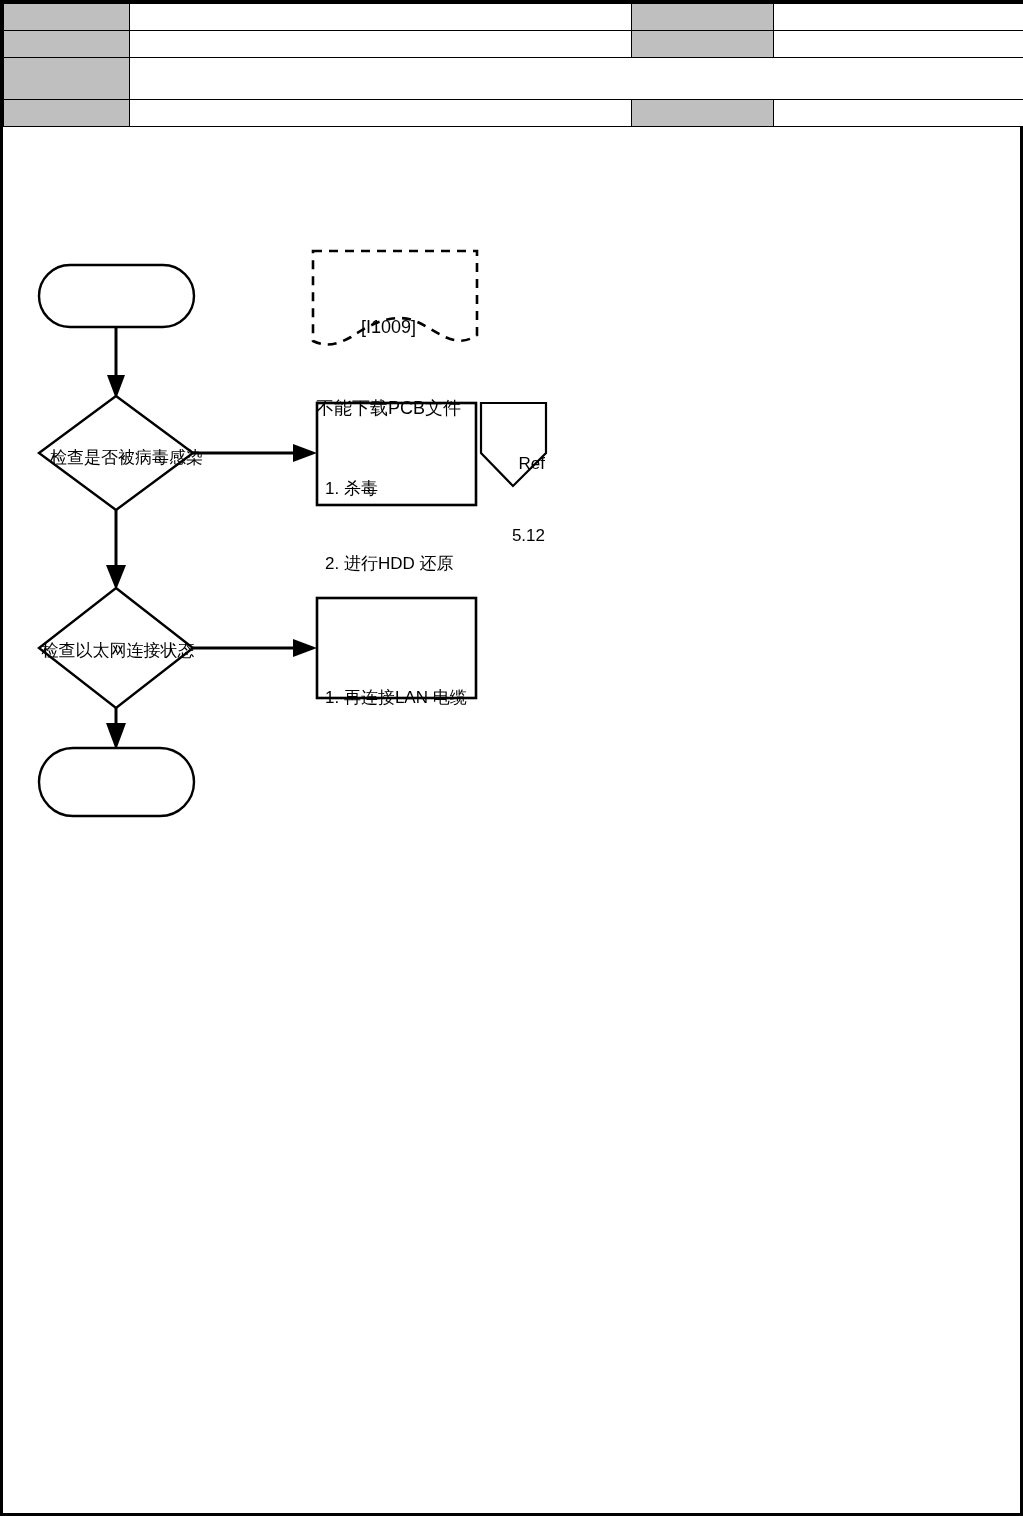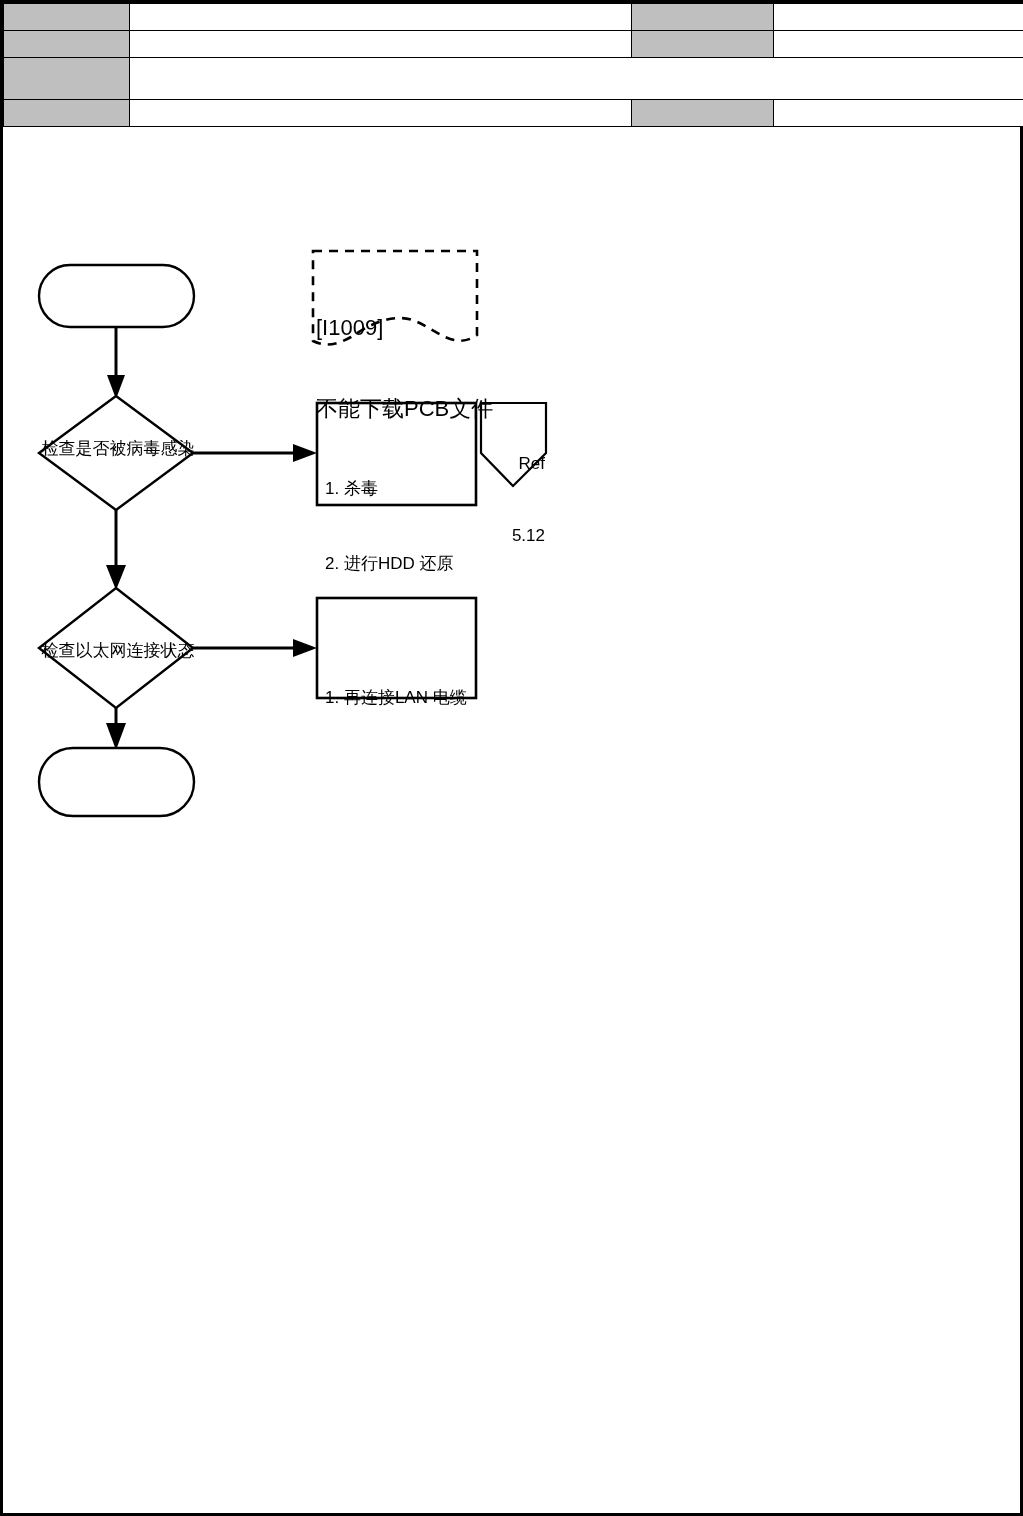--- a/index.html
+++ b/index.html
@@ -70,30 +70,31 @@
     font-family: "Liberation Sans", "DejaVu Sans", sans-serif;
     font-size: 17px;
     line-height: 25px;
     color: #000000;
     white-space: pre;
   }
 
   .doc-text {
     left: 313px;
     top: 137px;
-    font-size: 22px;
+    font-size: 18px;
     line-height: 27px;
+    text-align: center;
   }
 
   .diamond-text {
     font-size: 17px;
     white-space: nowrap;
     text-align: center;
   }
-  .diamond1-text { left: 30px; top: 313px; width: 170px; }
+  .diamond1-text { left: 30px; top: 322px; width: 170px; text-align: right; }
   .diamond2-text { left: 30px; top: 515px; width: 170px; }
 
   .box1-text { left: 322px; top: 303px; }
   .box2-text { left: 322px; top: 512px; }
 
   .ref-text {
     left: 480px;
     top: 281px;
     width: 62px;
     text-align: right;

